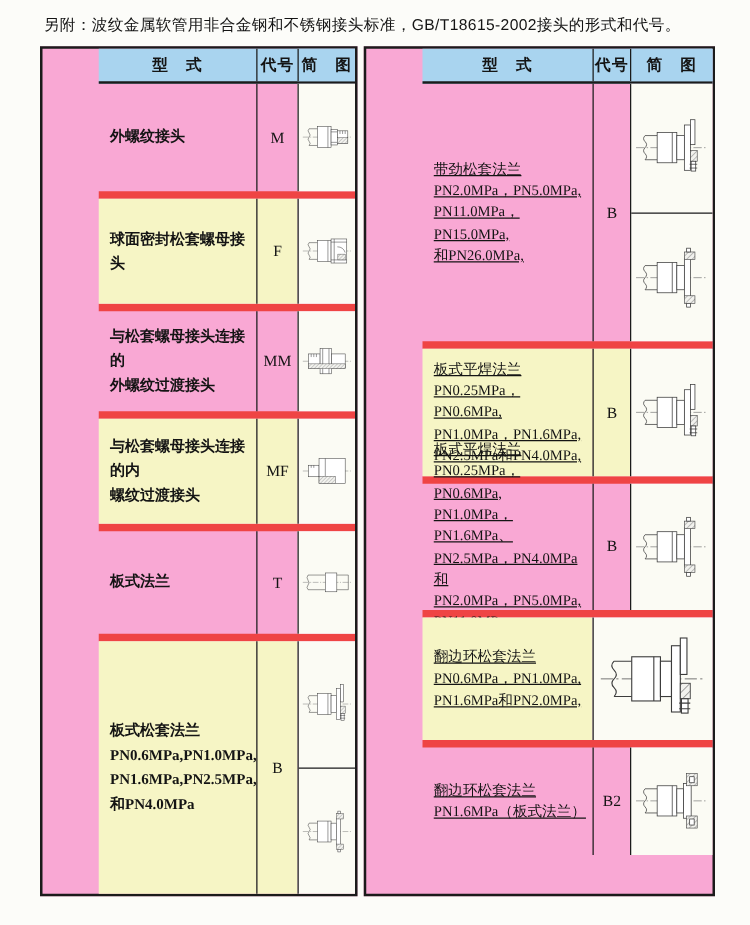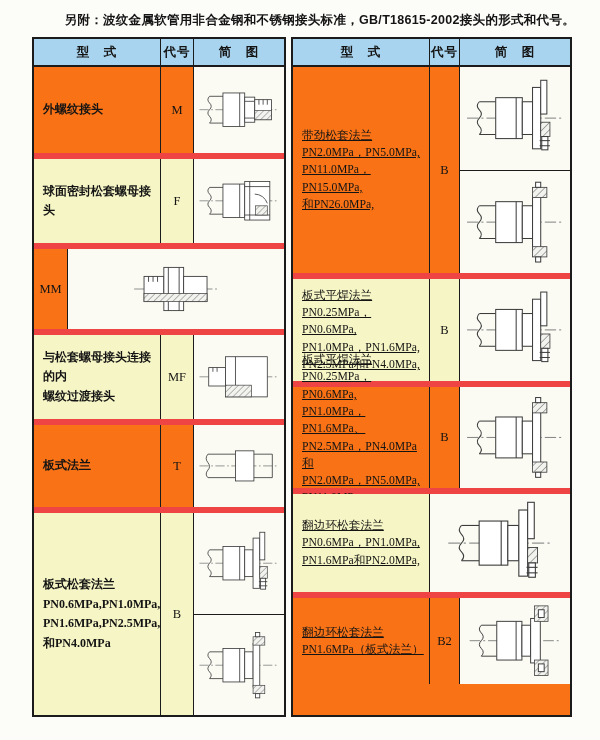--- a/index.html
+++ b/index.html
@@ -1,22 +1,22 @@
 <!DOCTYPE html>
 <html><head>
 <meta charset="utf-8">
 <style>
   html,body{margin:0;padding:0;background:#e8e8e8;}
   .page{position:relative;width:600px;height:740px;background:#fcfcf9;overflow:hidden;
         font-family:"Liberation Serif","DejaVu Serif",serif;color:#141414;}
   .caption{position:absolute;left:35px;top:12px;width:540px;
            font-family:"Liberation Sans","DejaVu Sans",sans-serif;
-           font-weight:bold;font-size:12.5px;letter-spacing:0.3px;text-align:right;}
+           font-weight:normal;font-size:12.5px;letter-spacing:0.3px;}
   .tables{position:absolute;left:32px;top:37px;display:flex;gap:5px;}
-  .gbtable{border:2px solid #1b1b1b;background:#f97316;box-sizing:border-box;}
+  .gbtable{border:2px solid #1b1b1b;background:#f9a8d4;box-sizing:border-box;padding-left:45px;}
   .lt{width:254px;}
   .rt{width:281px;}
   .row{display:flex;box-sizing:border-box;}
   .header-row{height:28px;background:#a9d4ef;border-bottom:2px solid #1b1b1b;}
   .body-row + .body-row{border-top:6px solid #ef4444;}
   .cell{display:flex;align-items:center;justify-content:center;box-sizing:border-box;min-width:0;}
   .cell + .cell{border-left:1px solid #1b1b1b;}
   .lt .type{width:126px;font-weight:bold;}  .lt .code{width:33px;}
   .rt .type{width:136px;}  .rt .code{width:30px;}
   .diag{flex:1;background:#fbfbf4;}
@@ -192,20 +192,24 @@
             <span class="code-text">F</span>
           </div>
         <div class="cell diag">
           <svg class="fig" viewBox="0 0 100 80">
               <use href="#g-fit-f"></use>
             </svg>
         </div>
       </div>
 
       <div class="row body-row" style="height:86px">
+        <div class="cell type">
+            <span class="type-text">与松套螺母接头连接的
+外螺纹过渡接头</span>
+          </div>
         <div class="cell code">
             <span class="code-text">MM</span>
           </div>
         <div class="cell diag">
           <svg class="fig" viewBox="0 0 100 80">
               <use href="#g-fit-mm"></use>
             </svg>
         </div>
       </div>
 

